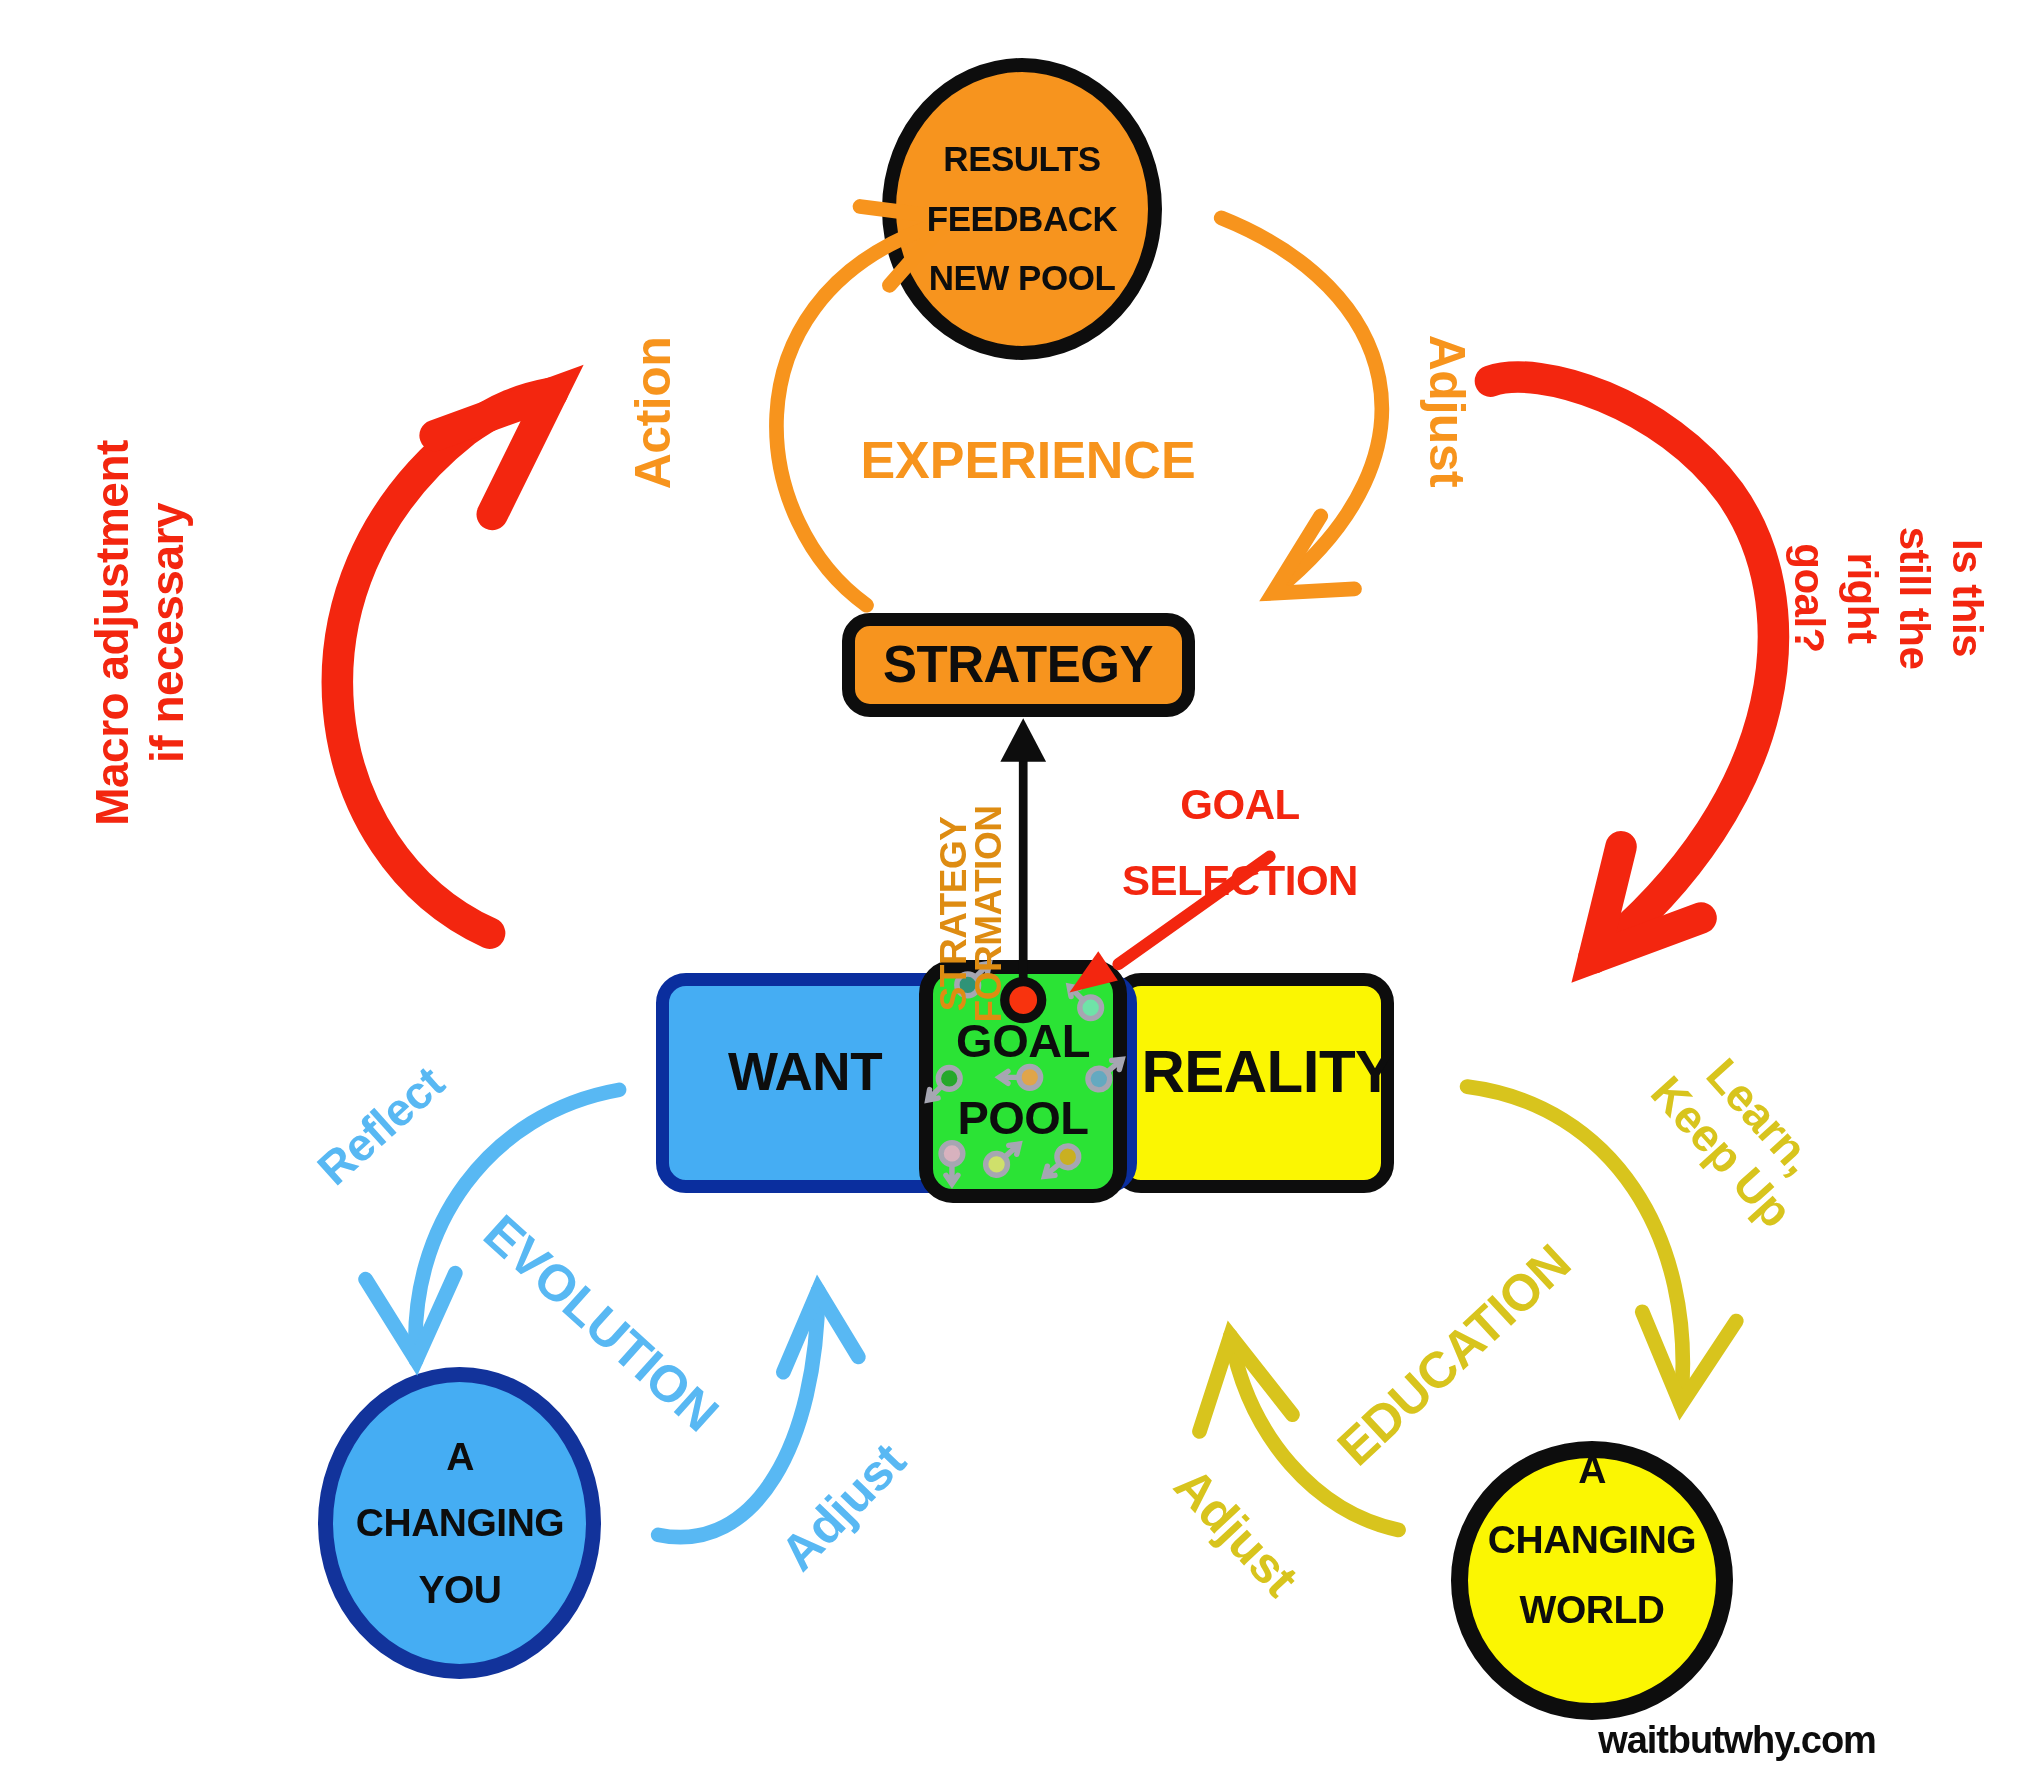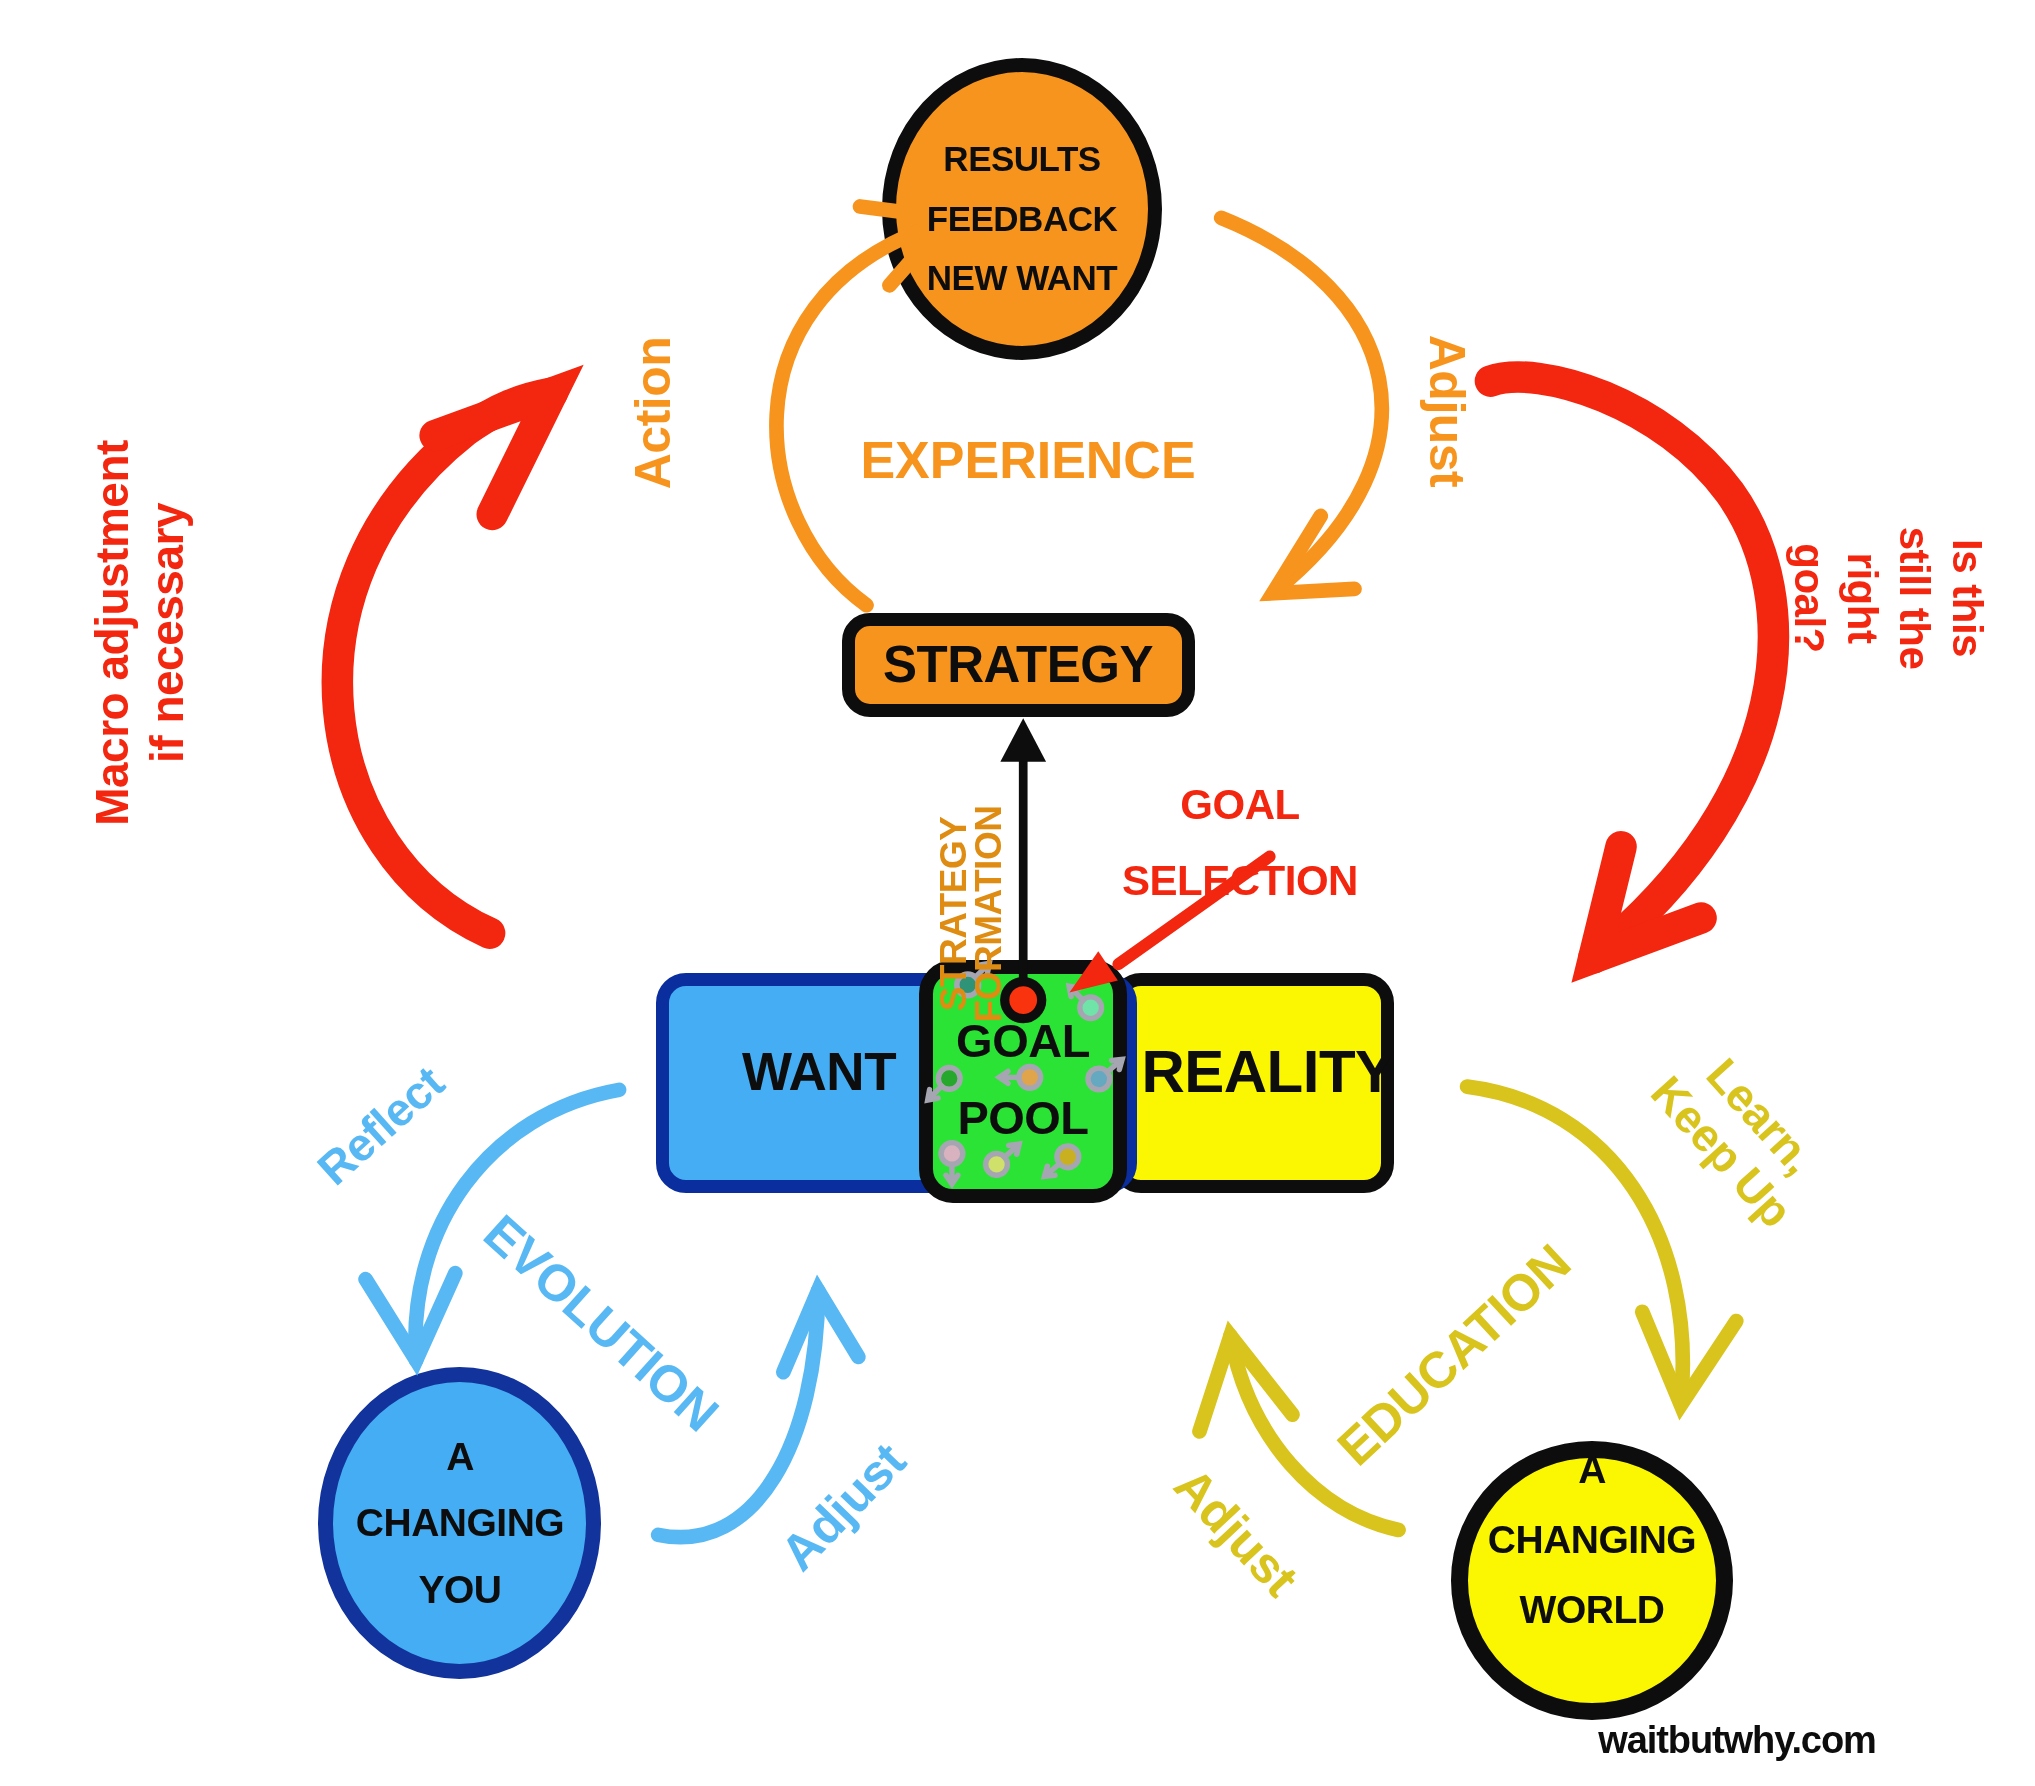--- a/index.html
+++ b/index.html
@@ -20,21 +20,21 @@
             border-radius:30px;background:#45ADF3;z-index:2;}
   #goal-pool-box{left:919px;top:960px;width:208px;height:243px;border:14px solid #0d0d0d;
                  border-radius:34px;background:#2BE335;z-index:3;}
   #changing-you-circle{left:318px;top:1367px;width:283px;height:312px;border:15.2px solid #12339B;
                        border-radius:50%;background:#45ADF3;z-index:1;}
   #changing-world-circle{left:1451px;top:1441px;width:282px;height:279px;border:17.4px solid #0d0d0d;
                          border-radius:50%;background:#FBF602;z-index:1;}
   
   #results-label{left:1022px;top:218px;font-size:35px;line-height:1.7;color:#0d0d0d;}
   #strategy-label{left:1018px;top:665px;font-size:51px;color:#0d0d0d;}
-  #want-label{left:805px;top:1072px;font-size:53px;color:#0d0d0d;margin-left:14px;}
+  #want-label{left:805px;top:1072px;font-size:53px;color:#0d0d0d;}
   #reality-label{left:1268px;top:1072px;font-size:60px;color:#0d0d0d;}
   #goal-pool-label{left:1023px;top:1080px;font-size:47px;line-height:1.63;color:#0d0d0d;}
   #changing-you-label{left:460px;top:1523px;font-size:39px;line-height:1.7;color:#0d0d0d;}
   #changing-world-label{left:1592px;top:1540px;font-size:39px;line-height:1.8;color:#0d0d0d;}
   
   #experience-label{left:1028px;top:460px;font-size:52px;color:#F7941D;letter-spacing:0;}
   #action-label{left:653px;top:413px;font-size:50px;color:#F7941D;
                 transform:translate(-50%,-50%) rotate(-90deg);}
   #adjust-experience-label{left:1447px;top:411px;font-size:50px;color:#F7941D;
                 transform:translate(-50%,-50%) rotate(90deg);}
@@ -157,21 +157,21 @@
     </g>
 
     <g stroke="#D8C41D" stroke-width="27" fill="none" stroke-linecap="round">
       <path d="M 2571 2812 C 2420 2780, 2295 2640, 2262 2455"></path>
       <path d="M 2205 2631 L 2262 2455 L 2376 2600"></path>
     </g>
   </svg>
 
   <div class="lbl" id="results-label">RESULTS
 FEEDBACK
-NEW WANT</div>
+NEW POOL</div>
   <div class="lbl" id="experience-label">EXPERIENCE</div>
   <div class="lbl" id="action-label">Action</div>
   <div class="lbl" id="adjust-experience-label">Adjust</div>
   <div class="lbl" id="strategy-label">STRATEGY</div>
   <div class="lbl" id="strategy-formation-label">STRATEGY
 FORMATION</div>
   <div class="lbl" id="goal-selection-label">GOAL
 SELECTION</div>
   <div class="lbl" id="macro-adjustment-label">Macro adjustment
 if necessary</div>

